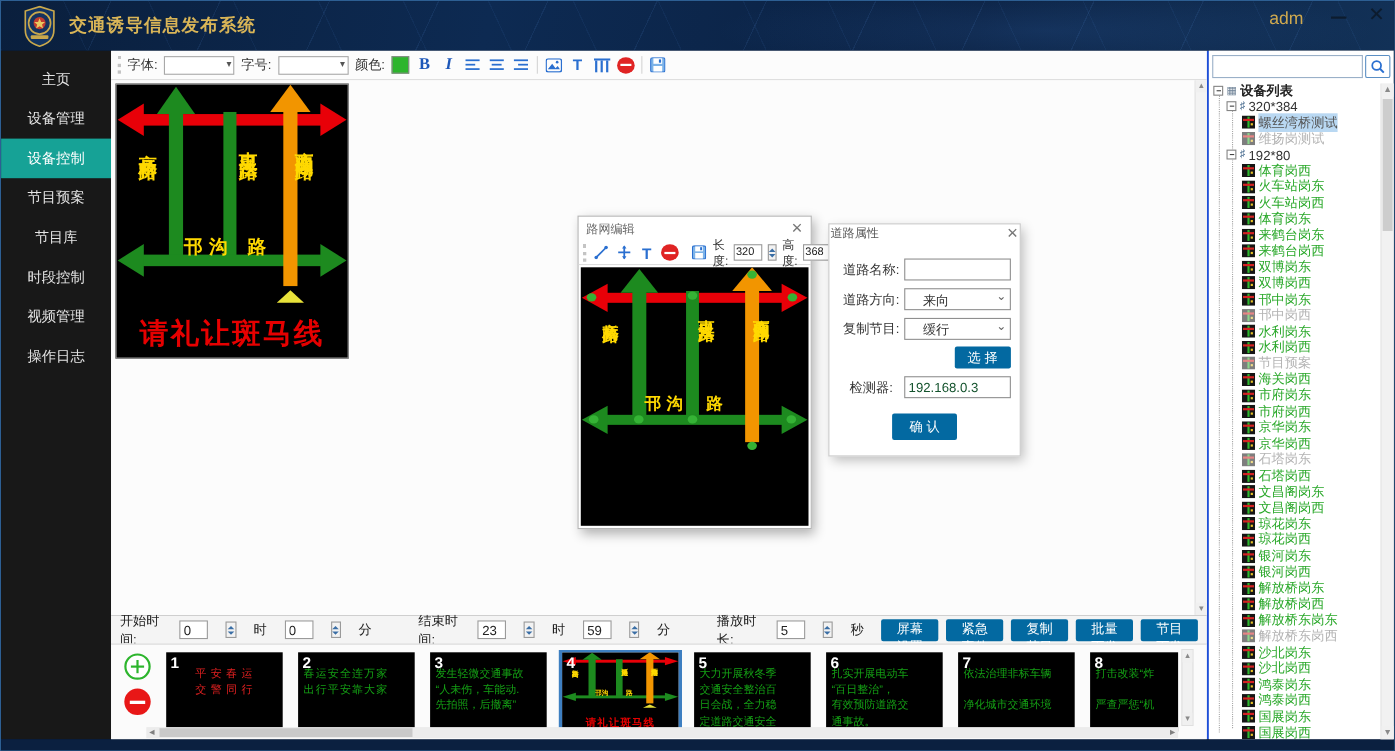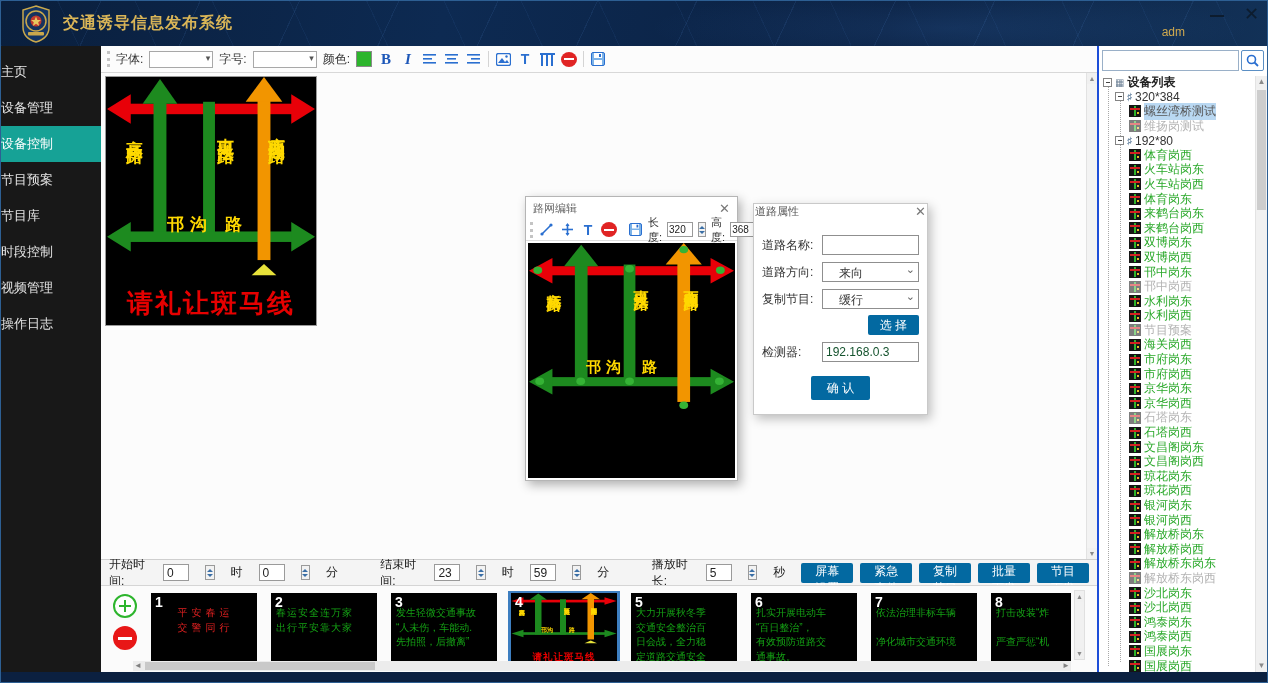--- a/index.html
+++ b/index.html
@@ -9,30 +9,30 @@
   
   .hdr { height:45px; flex:none; position:relative; display:flex; align-items:center;
          background:linear-gradient(100deg,#0a1f3d 0%,#0d2a52 35%,#0b2142 70%,#123157 100%); overflow:hidden; }
   .hdr::before { content:""; position:absolute; inset:0;
       background:
         repeating-linear-gradient(115deg, rgba(90,150,230,.10) 0 1px, transparent 1px 90px),
         repeating-linear-gradient(65deg, rgba(70,130,210,.08) 0 1px, transparent 1px 70px),
         radial-gradient(ellipse 300px 40px at 75% 60%, rgba(60,120,200,.18), transparent); }
   .badge { width:34px; height:38px; margin:0 10px 0 18px; position:relative; z-index:1; }
   .hdr-title { color:#d9b557; font-size:16px; font-weight:bold; letter-spacing:1px; z-index:1; }
-  .hdr-user { position:absolute; right:82px; top:24px; color:#cfa94f; font-size:12px; z-index:1; }
+  .hdr-user { position:absolute; right:82px; top:8px; color:#cfa94f; font-size:16px; z-index:1; }
   .win-min { position:absolute; right:42px; top:8px; width:16px; height:14px; cursor:pointer; z-index:1; }
   .win-min::after { content:""; position:absolute; left:1px; right:1px; top:6px; height:2px; background:#0d1c2e; }
   .win-close { position:absolute; right:8px; top:2px; color:#0d1c2e; font-size:18px; font-weight:bold; cursor:pointer; z-index:1; }
 
   .body { flex:1; display:flex; min-height:0; }
 
   
   .sidebar { width:100px; flex:none; background:#181818; padding-top:8px; }
-  .side-item { height:36px; line-height:36px; text-align:left; color:#e4e4e4; font-size:13px; cursor:pointer; }
+  .side-item { height:36px; line-height:36px; text-align:center; color:#e4e4e4; font-size:13px; cursor:pointer; }
   .side-item.active { background:#16a296; color:#fff; }
 
   
   .main { flex:1; min-width:0; display:flex; flex-direction:column; background:#fff; border-right:2px solid #1d4ed8; }
   .toolbar { height:27px; flex:none; display:flex; align-items:center; gap:6px; padding:0 6px; background:#fcfcfc; border-bottom:1px solid #d8d8d8; }
   .grip { width:3px; height:16px; border-left:3px dotted #c4c4c4; }
   .tb-label { font-size:12px; color:#333; }
   .tb-select { width:64px; height:17px; border:1px solid #a8a8a8; background:#fff; position:relative; cursor:pointer; }
   .tb-select::after { content:"▾"; position:absolute; right:2px; top:1px; font-size:9px; color:#555; }
   .swatch { width:16px; height:16px; background:#2db52d; border:1px solid #8a8a8a; cursor:pointer; }
@@ -79,21 +79,21 @@
   .ew-canvas .l1 { left:19px; top:38px; }
   .ew-canvas .l2 { left:106px; top:35px; }
   .ew-canvas .l3 { left:156px; top:35px; }
   .ew-canvas .l4 { left:58px; top:115px; letter-spacing:5px; }
   .ew-canvas .l5 { left:114px; top:115px; }
 
   
   .dg { position:absolute; left:652px; top:130px; width:175px; height:212px; background:#fff; border:1px solid #c9c9c9; box-shadow:3px 4px 10px rgba(0,0,0,.25); font-size:12px; color:#333; }
   .dg-title { height:24px; display:flex; align-items:flex-start; padding:0 1px; font-size:11px; color:#555; }
   .dg-row { display:flex; align-items:center; margin:7px 8px 0 8px; }
-  .dg-row label { width:60px; text-align:left; flex:none; }
+  .dg-row label { width:60px; text-align:center; flex:none; }
   .dg-input { flex:1; height:20px; border:1px solid #8f8f8f; padding:0 3px; font-size:12px; color:#14532d; min-width:0; }
   .dg-selbox { flex:1; height:20px; border:1px solid #8f8f8f; position:relative; padding:2px 16px; cursor:pointer; }
   .dg-selbox::after { content:"⌄"; position:absolute; right:3px; top:0px; color:#666; font-size:11px; }
   .btn-blue { background:#0369a1; color:#fff; border:none; font-size:12px; height:20px; padding:0 12px; border-radius:2px; cursor:pointer; font-family:inherit; }
   .dg-sel-row { display:flex; justify-content:flex-end; margin:6px 8px 0 0; }
   .dg-confirm-row { display:flex; justify-content:center; margin-top:14px; }
   .dg-confirm-row .btn-blue { padding:0 16px; height:24px; }
 
   
   .schedule { height:26px; flex:none; display:flex; align-items:center; gap:16px; padding:0 8px; background:#f4f4f4; border-top:1px solid #cfcfcf; font-size:12px; color:#222; }

